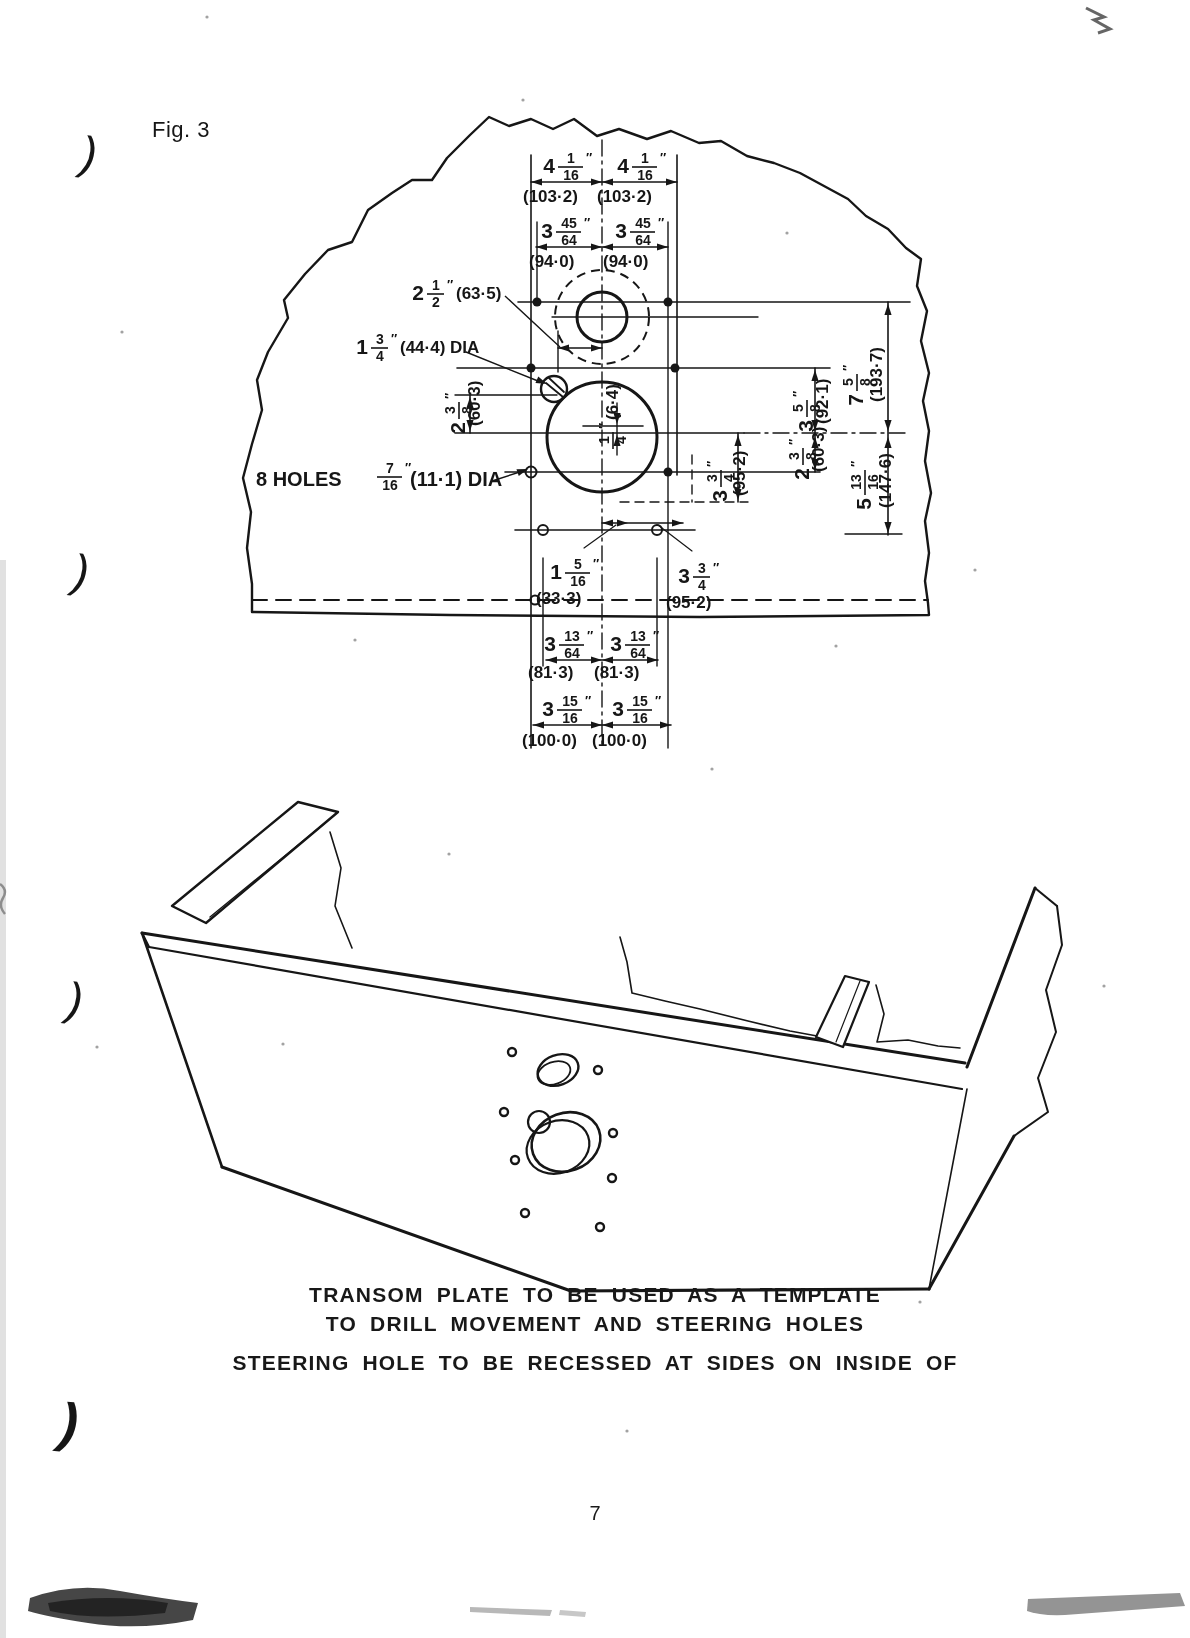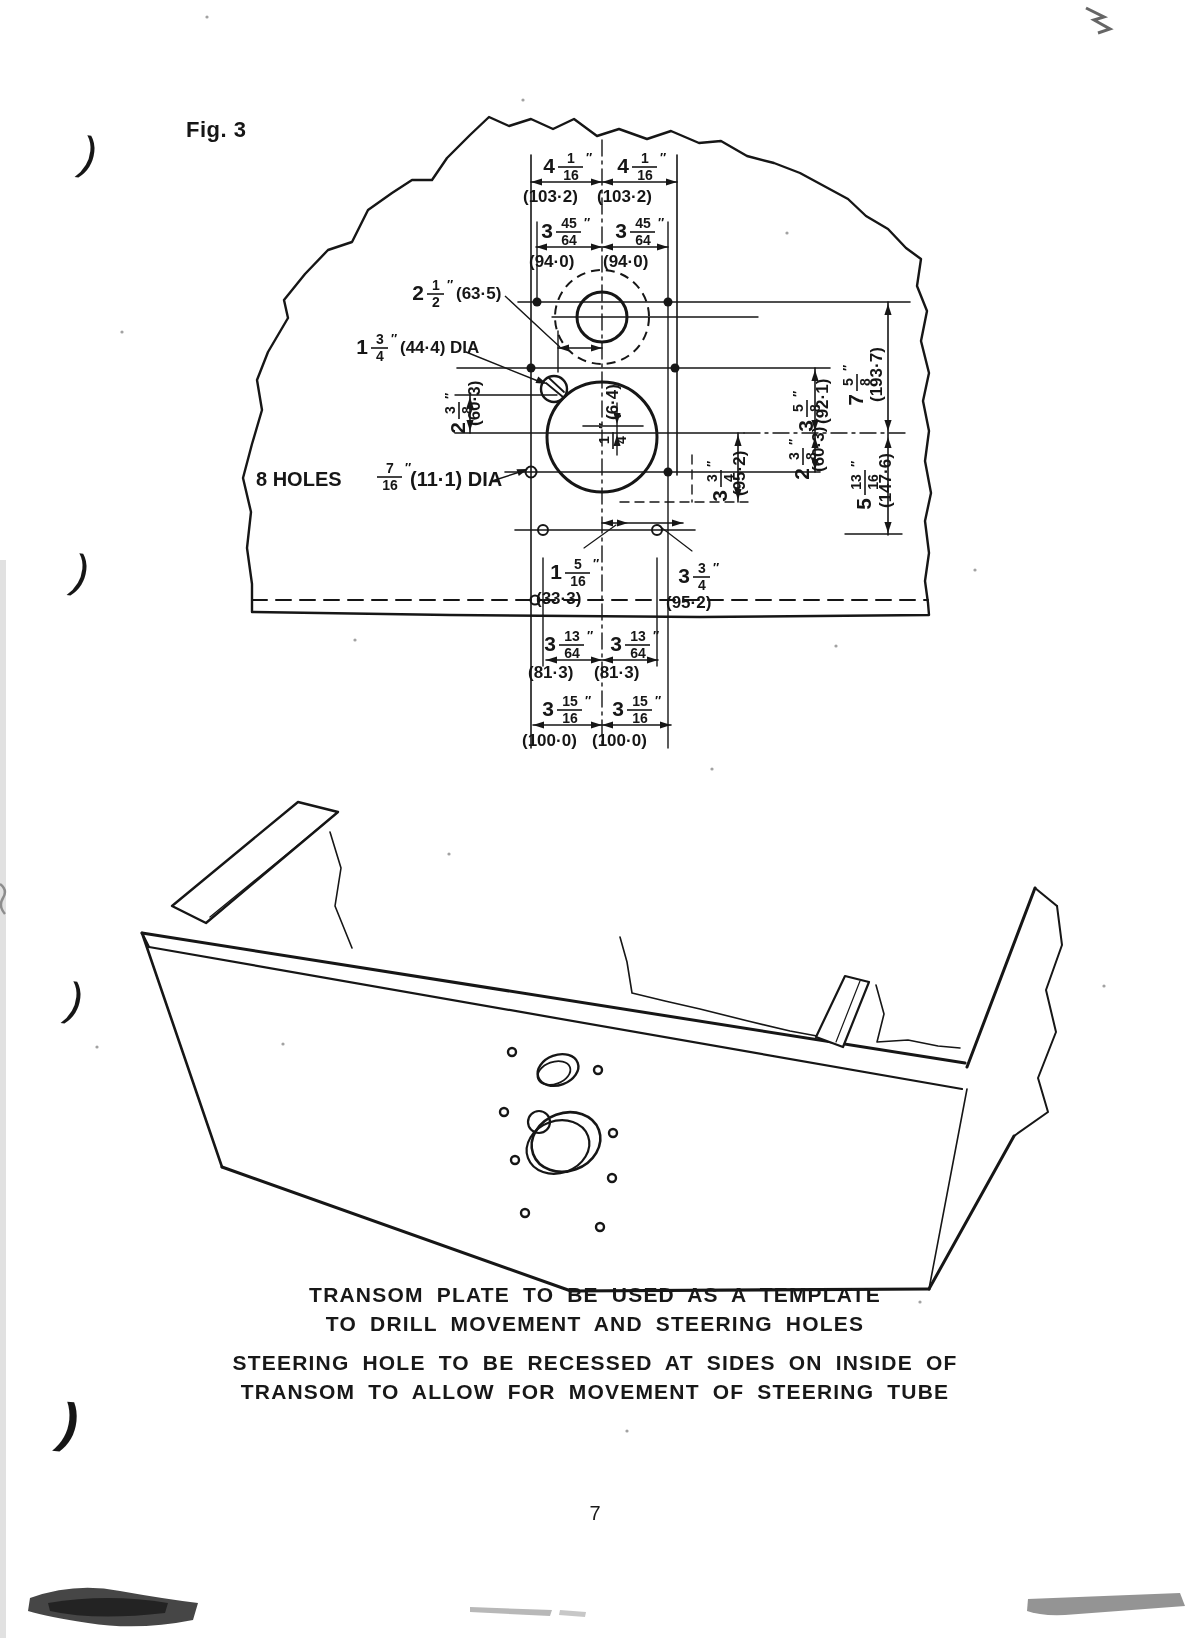--- a/index.html
+++ b/index.html
@@ -1,20 +1,20 @@
 <!DOCTYPE html>
 <html><head>
 <meta charset="utf-8">
 <style>
   html,body{margin:0;padding:0;background:#e8e8e4;}
   #page{position:relative;width:1190px;height:1638px;background:#ffffff;overflow:hidden;
         font-family:"Liberation Sans",sans-serif;}
   #fig-svg{position:absolute;left:0;top:0;width:1190px;height:1638px;}
-  .figlabel{position:absolute;left:152px;top:117px;font-size:22px;font-weight:700;color:#161616;
-            letter-spacing:0.5px;margin-left:34px;}
+  .figlabel{position:absolute;left:152px;top:117px;font-size:22px;font-weight:400;color:#161616;
+            letter-spacing:0.5px;}
   .cap{position:absolute;left:0;width:1190px;text-align:center;font-size:21px;font-weight:700;
        color:#181818;letter-spacing:1.2px;word-spacing:6px;white-space:nowrap;}
   .c1{top:1283px;} .c2{top:1312px;} .c3{top:1351px;text-align:center;} .c4{top:1380px;}
   .pagenum{position:absolute;left:0;top:1502px;width:1190px;text-align:center;font-size:20px;
            color:#1a1a1a;}
   svg text{font-family:"Liberation Sans",sans-serif;fill:#161616;}
 </style>
 </head>
 <body>
 
@@ -333,15 +333,14 @@
         <circle cx="283" cy="1044" r="1.6" fill="#555" opacity="0.55"></circle>
         <circle cx="449" cy="854" r="1.6" fill="#555" opacity="0.55"></circle>
         <circle cx="975" cy="570" r="1.6" fill="#555" opacity="0.55"></circle>
         <circle cx="355" cy="640" r="1.6" fill="#555" opacity="0.55"></circle>
       </g>
     </svg>
   <div class="figlabel">Fig. 3</div>
   <div class="cap c1">TRANSOM PLATE TO BE USED AS A TEMPLATE</div>
   <div class="cap c2">TO DRILL MOVEMENT AND STEERING HOLES</div>
   <div class="cap c3">STEERING HOLE TO BE RECESSED AT SIDES ON INSIDE OF</div>
-  <div class="cap c4">TRANSOM TO ALLOW FOR MOVEMENT OF STEERING TUBE</div>
   <div class="pagenum">7</div>
 </div>
 
 </body></html>

